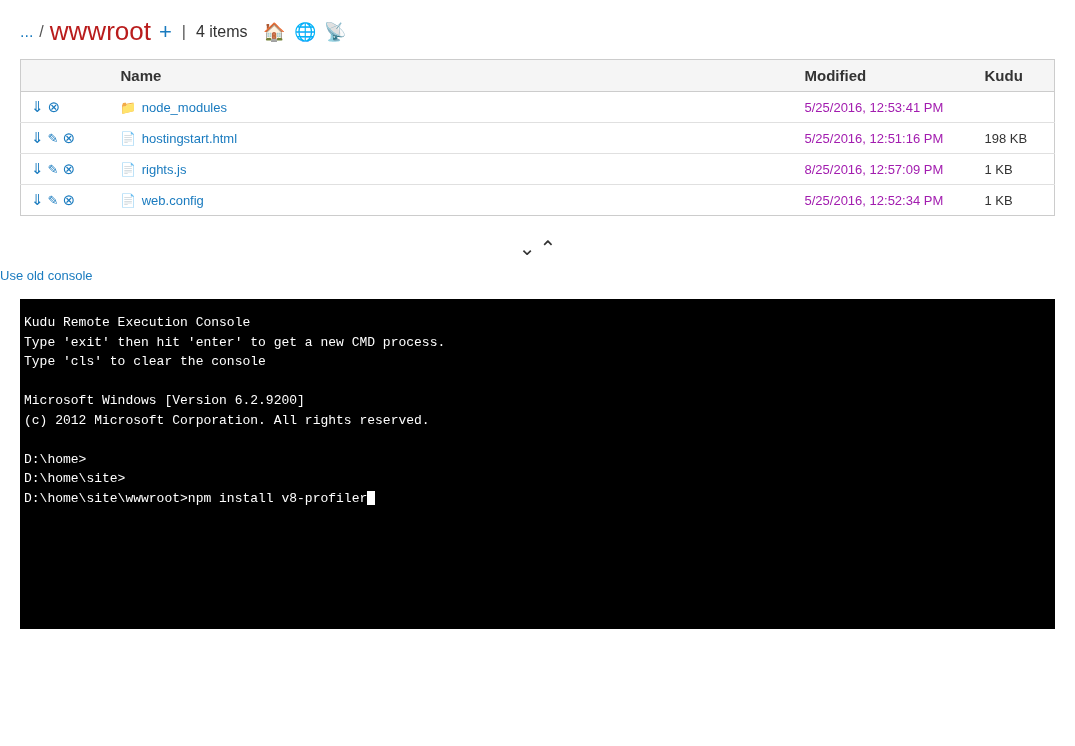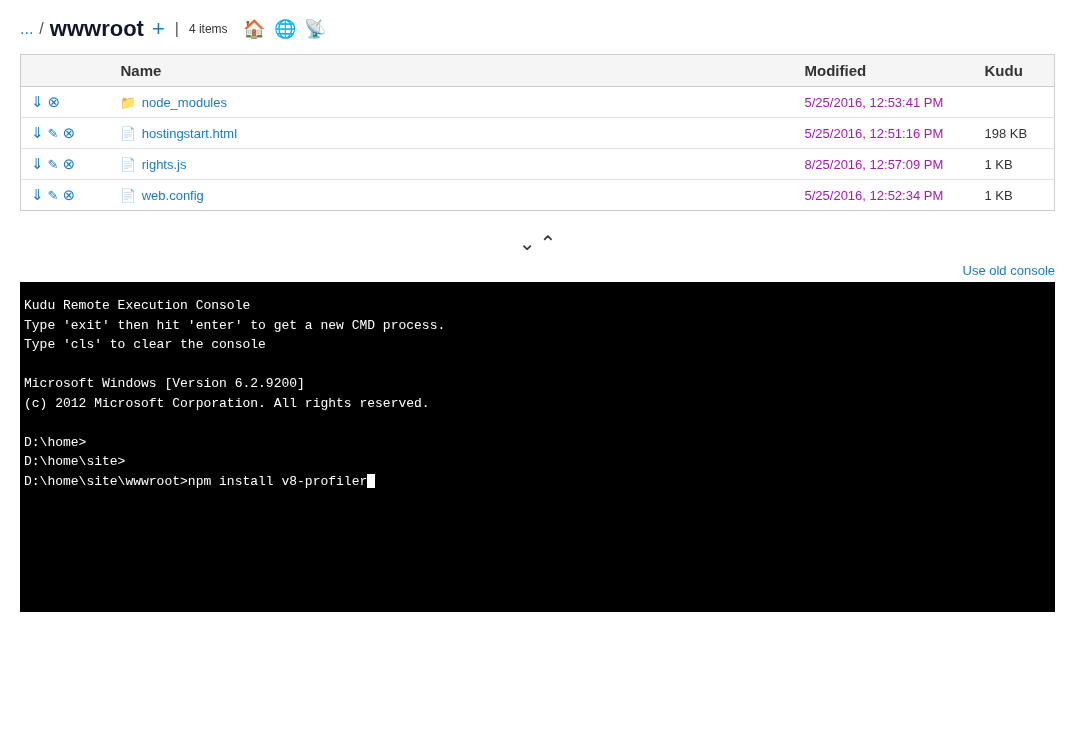--- a/index.html
+++ b/index.html
@@ -20,38 +20,38 @@
     .breadcrumb-area a {
       color: #1a7bbf;
       text-decoration: none;
       font-size: 16px;
     }
     .breadcrumb-area .sep {
       color: #555;
       font-size: 16px;
     }
     .breadcrumb-area .current {
-      color: #0f172a;
-      font-size: 22px;
-      font-weight: bold;
+      color: #b91c1c;
+      font-size: 26px;
+      font-weight: normal;
     }
     .breadcrumb-area .add-btn {
       color: #1a7bbf;
       font-size: 22px;
       cursor: pointer;
       margin-left: 2px;
     }
     .breadcrumb-area .pipe {
       color: #555;
       font-size: 16px;
       margin: 0 4px;
     }
     .breadcrumb-area .items-count {
       color: #333;
-      font-size: 12px;
+      font-size: 16px;
     }
     .breadcrumb-icons {
       display: flex;
       gap: 8px;
       margin-left: 10px;
     }
     .breadcrumb-icons .icon {
       color: #1a7bbf;
       font-size: 18px;
       cursor: pointer;
@@ -132,22 +132,21 @@
     }
     .toggle-section span {
       color: #333;
       font-size: 20px;
       cursor: pointer;
     }
 
     
     .use-old-console-area {
       display: flex;
-      justify-content: flex-end;
-      padding: 0 20px 4px 0;
+      padding: 0 20px 16px 0;
     }
     .use-old-console-area a {
       color: #1a7bbf;
       text-decoration: none;
       font-size: 13px;
     }
 
     
     .console-container {
       margin: 0 20px 20px 20px;

